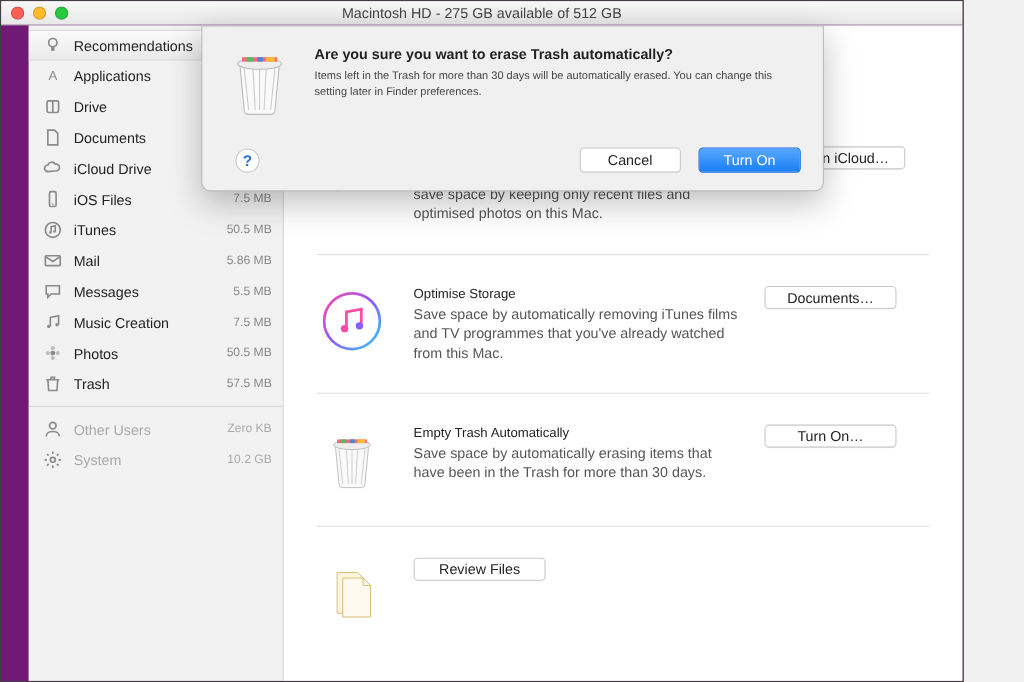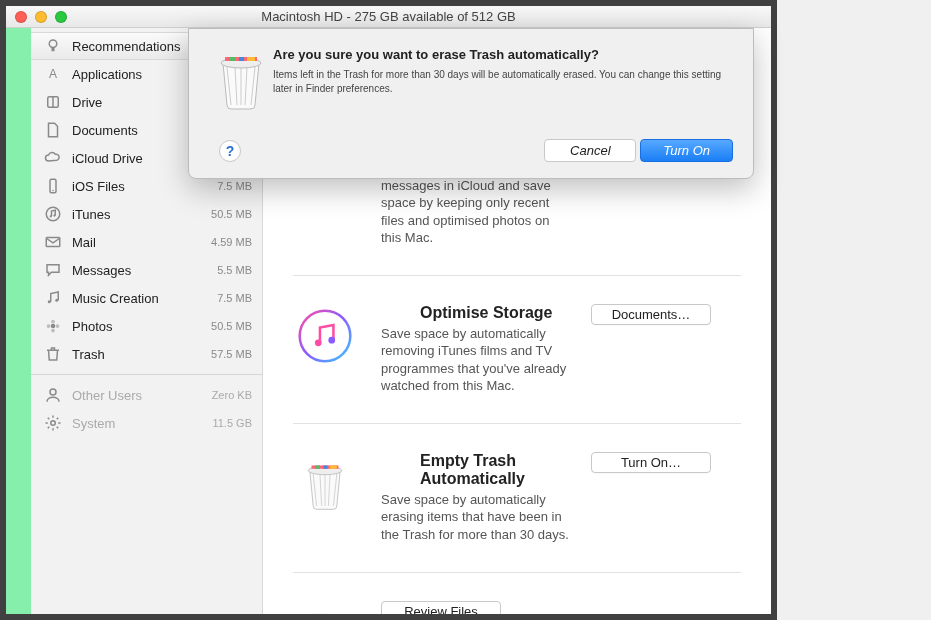--- a/index.html
+++ b/index.html
@@ -6,25 +6,25 @@
   body {
     font-family: -apple-system, "Helvetica Neue", Helvetica, Arial, sans-serif;
     font-size: 13px;
     background: #f0f0f0;
     color: #222;
     width: 931px;
     height: 620px;
     overflow: hidden;
   }
   .window {
-    width: 777px;
+    width: 876px;
     height: 620px;
-    background: #86efac;
+    background: #701a75;
     position: relative;
-    border: 6px solid #404040;
+    border: 1px solid #404040;
   }
   .titlebar {
     height: 22px;
     background: linear-gradient(#f8f8f8, #e8e8e8);
     border-bottom: 1px solid #cfcfcf;
     display: flex;
     align-items: center;
     position: relative;
   }
   .traffic {
@@ -109,21 +109,21 @@
     border-top: 1px solid #e2e2e2;
   }
   .rec-row:first-of-type { border-top: none; padding-top: 110px; }
   .rec-icon {
     width: 64px; height: 64px;
     flex: 0 0 64px;
     margin-right: 24px;
     display: flex; align-items:center; justify-content:center;
   }
   .rec-text { flex: 1; padding-right: 20px; }
-  .rec-title { font-weight: bold; font-size: 16px; margin-bottom: 3px; margin-left: 39px; }
+  .rec-title { font-weight: normal; font-size: 12px; margin-bottom: 3px; }
   .rec-desc { font-size: 13px; color: #555; line-height: 1.35; }
   .rec-action { flex: 0 0 150px; display:flex; justify-content:flex-start; }
   .mac-button {
     background: #fff;
     border: 1px solid #c8c8c8;
     border-radius: 4px;
     padding: 2px 14px;
     font-size: 13px;
     cursor: default;
     box-shadow: 0 1px 0 rgba(0,0,0,0.02);
@@ -136,35 +136,35 @@
     top: 22px;
     left: 182px;
     width: 566px;
     background: #f0f0f0;
     border: 1px solid #bcbcbc;
     border-bottom-left-radius: 8px;
     border-bottom-right-radius: 8px;
     box-shadow: 0 10px 30px rgba(0,0,0,0.25);
     padding: 18px 20px 16px 20px;
   }
-  .dialog-top { display:flex; gap:0; }
+  .dialog-top { display:flex; gap:18px; }
   .dialog-icon { width:64px; height:64px; flex:0 0 64px; }
   .dialog-text-title { font-weight: bold; font-size: 13px; margin-bottom: 6px; }
   .dialog-text-body { font-size: 10px; color: #444; line-height: 1.35; }
   .dialog-bottom {
     display:flex; align-items:center; margin-top: 28px;
   }
   .help-circle {
     width: 22px; height: 22px; border-radius: 50%;
     border: 1px solid #c8c8c8; background: #fff;
     display:flex; align-items:center; justify-content:center;
     color: #2a6fd6; font-weight: bold; font-size: 14px;
     margin-left: 10px;
   }
-  .dialog-buttons { margin-left:auto; display:flex; gap:4px;font-style:italic; }
+  .dialog-buttons { margin-left:auto; display:flex; gap:16px; }
   .dlg-button {
     border-radius: 4px;
     padding: 3px 22px;
     font-size: 13px;
     border: 1px solid #c8c8c8;
     background: #fff;
     cursor: default;
     min-width: 92px;
     text-align: center;
   }
@@ -263,21 +263,21 @@
             <span class="sidebar-size">50.5 MB</span>
           </div>
           <div class="sidebar-item">
             <span class="sidebar-icon">
               <svg width="18" height="18" viewBox="0 0 24 24">
                 <rect x="3" y="6" width="18" height="12" rx="1" fill="none" stroke="#8a8a8a" stroke-width="2"></rect>
                 <path d="M3 7l9 6 9-6" fill="none" stroke="#8a8a8a" stroke-width="2"></path>
               </svg>
             </span>
             <span class="sidebar-label">Mail</span>
-            <span class="sidebar-size">4.59 MB</span>
+            <span class="sidebar-size">5.86 MB</span>
           </div>
           <div class="sidebar-item">
             <span class="sidebar-icon">
               <svg width="18" height="18" viewBox="0 0 24 24">
                 <path d="M4 5h16v10H10l-4 4v-4H4z" fill="none" stroke="#8a8a8a" stroke-width="2"></path>
               </svg>
             </span>
             <span class="sidebar-label">Messages</span>
             <span class="sidebar-size">5.5 MB</span>
           </div>
@@ -328,21 +328,21 @@
             <span class="sidebar-size">Zero KB</span>
           </div>
           <div class="sidebar-item dim">
             <span class="sidebar-icon">
               <svg width="18" height="18" viewBox="0 0 24 24">
                 <circle cx="12" cy="12" r="3" fill="none" stroke="#8a8a8a" stroke-width="2"></circle>
                 <path d="M12 2v3M12 19v3M2 12h3M19 12h3M5 5l2 2M17 17l2 2M5 19l2-2M17 7l2-2" stroke="#8a8a8a" stroke-width="2"></path>
               </svg>
             </span>
             <span class="sidebar-label">System</span>
-            <span class="sidebar-size">11.5 GB</span>
+            <span class="sidebar-size">10.2 GB</span>
           </div>
         </div>
     </div>
 
     <div class="content">
       <div id="rec-list">
           <div class="rec-row">
             <div class="rec-icon">
               <svg width="54" height="54" viewBox="0 0 64 64">
                 <path d="M16 42a12 12 0 010-24 15 15 0 0127-3 11 11 0 015 22z" fill="#e8f3ff" stroke="#8ab8e6"></path>

